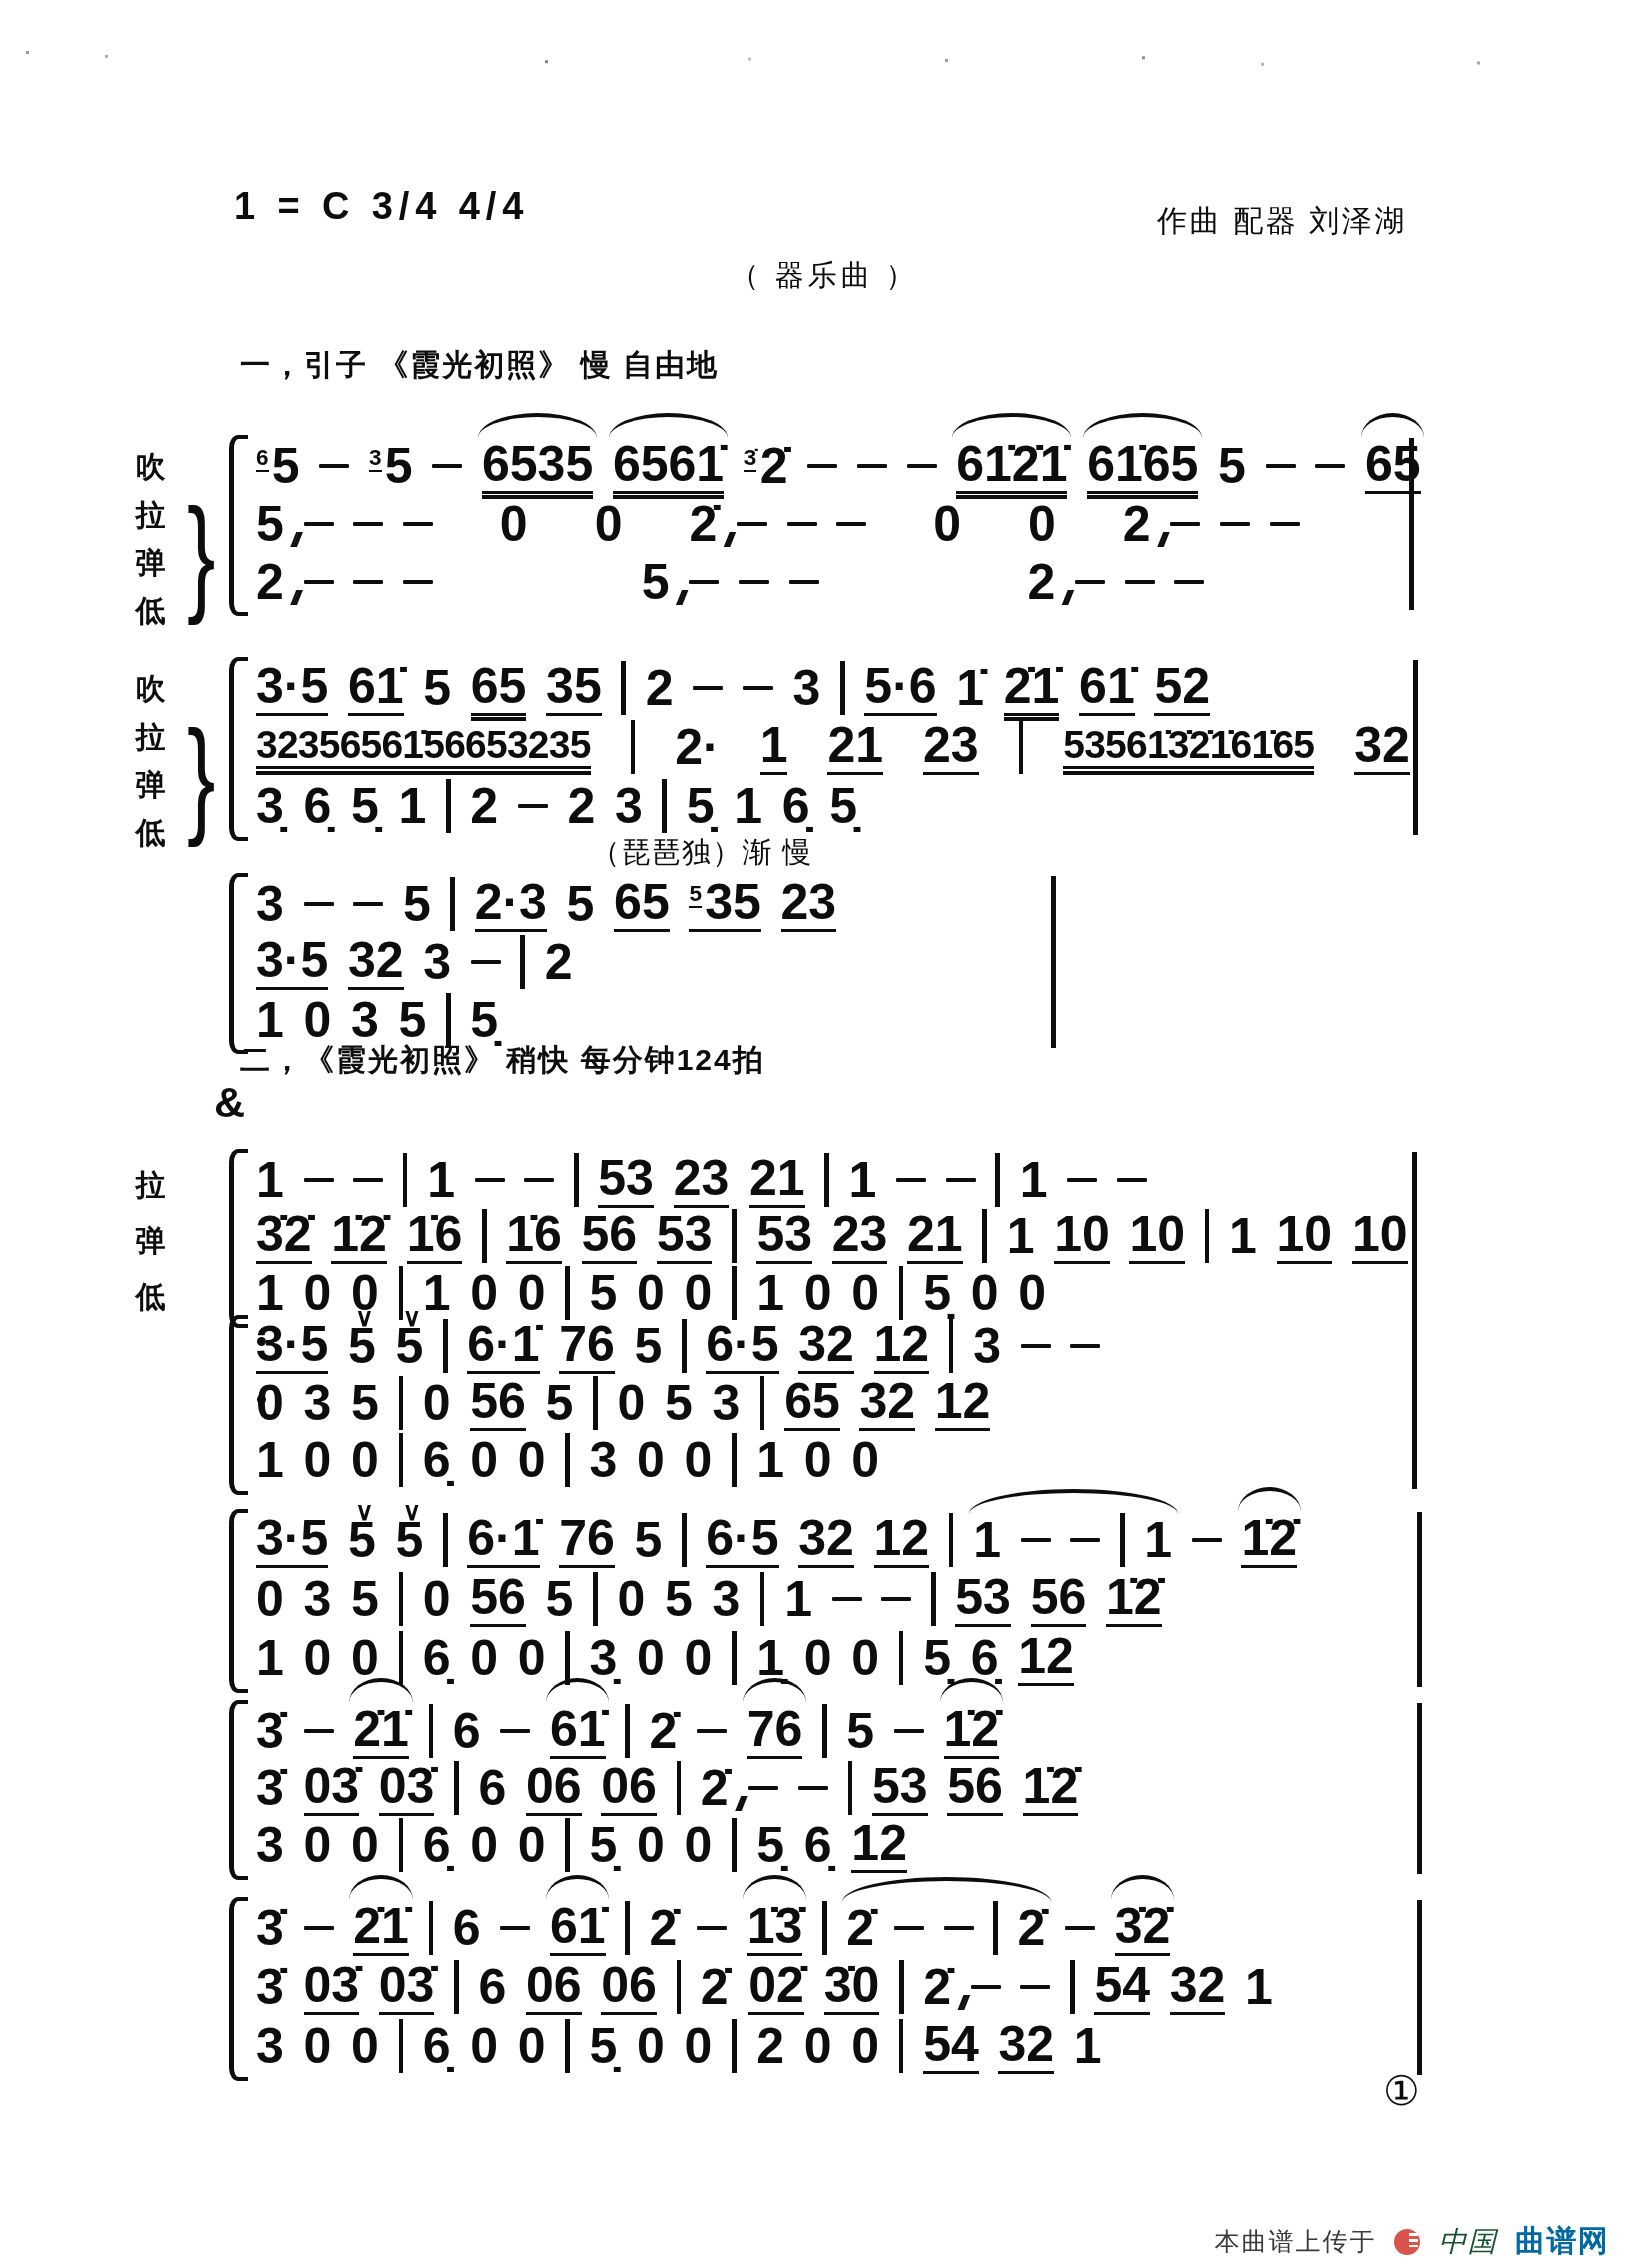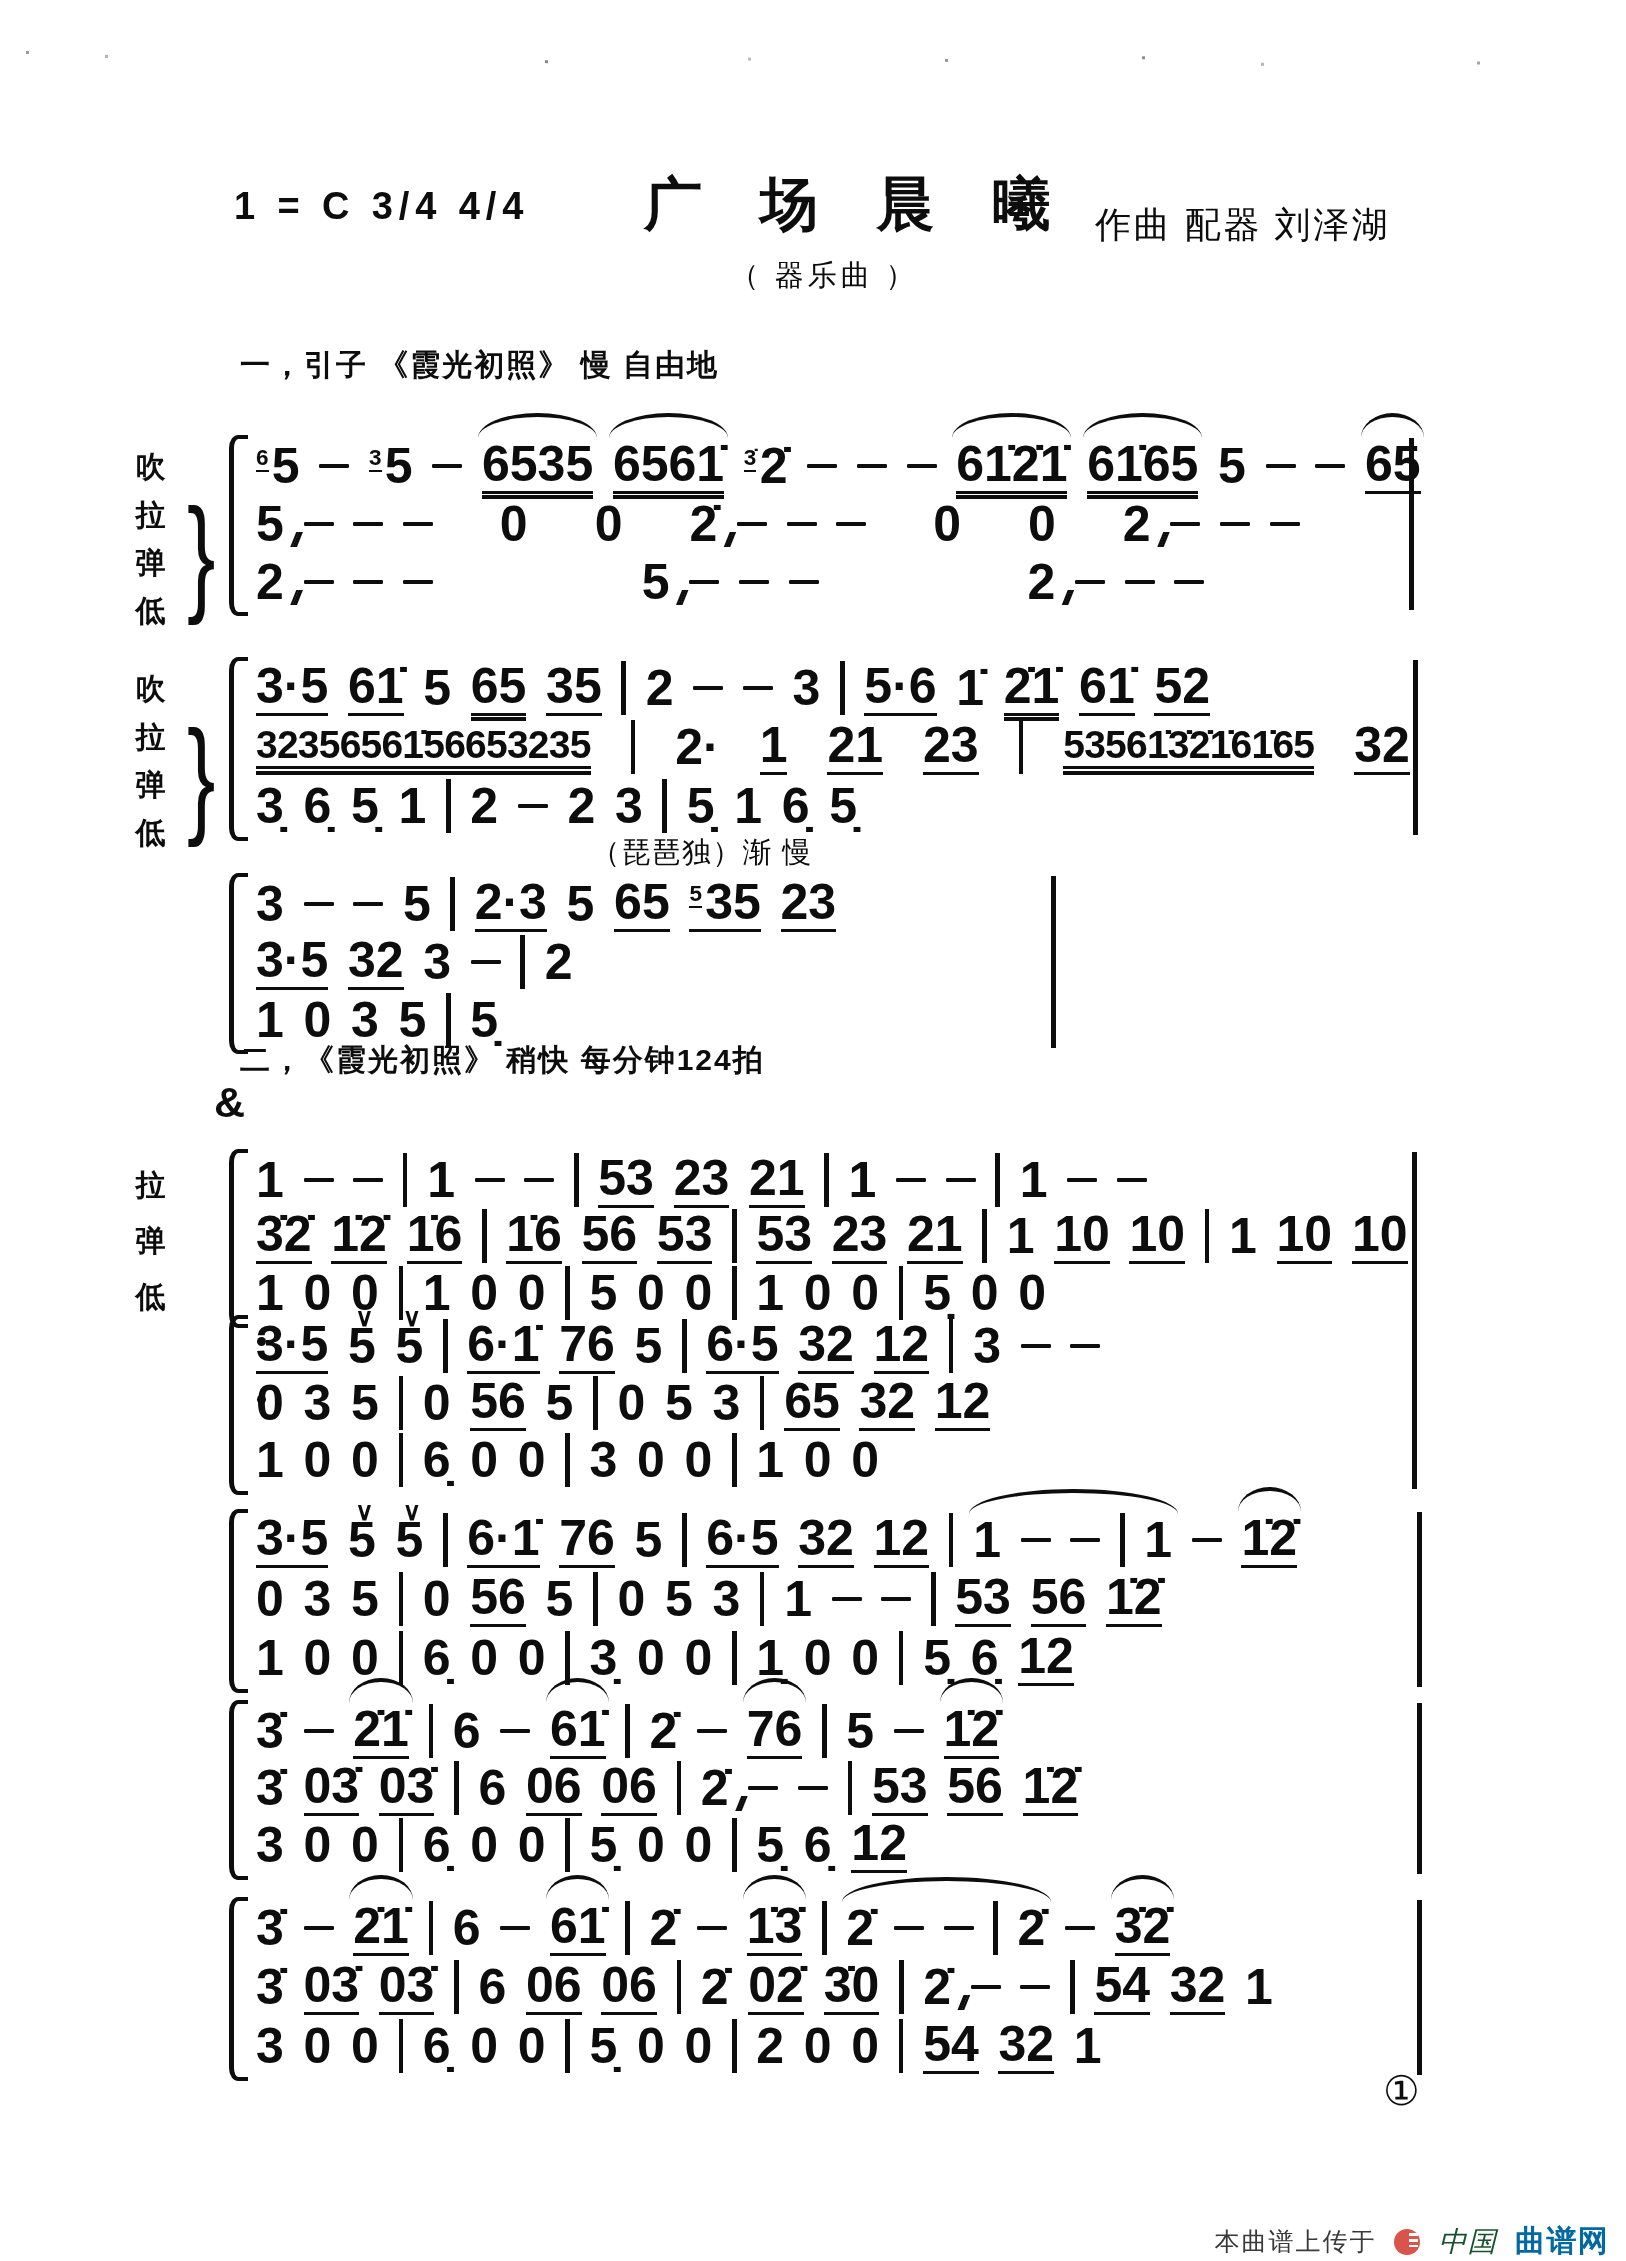--- a/index.html
+++ b/index.html
@@ -6,21 +6,21 @@
   body{width:1626px;height:2261px;background:#ffffff;position:relative;
        font-family:"Liberation Sans",sans-serif;color:#0d0d0d;overflow:hidden;}
   #score{position:absolute;inset:0;}
 
   .noise{position:absolute;left:26px;top:51px;width:2.6px;height:2.6px;background:#9a9a9a;
          box-shadow:79px 3.9px 0 #b0b0b0,519px 9.2px 0 #8a8a8a,722px 6.6px 0 #bdbdbd,
          919px 7.9px 0 #9a9a9a,1116px 5.3px 0 #8f8f8f,1235px 11.8px 0 #b5b5b5,1451px 10.5px 0 #a5a5a5;}
 
   .hdr-key{position:absolute;left:234px;top:185px;font-size:38px;font-weight:700;letter-spacing:5.9px;white-space:nowrap;}
   .hdr-title{position:absolute;left:644px;top:166px;font-size:58px;font-weight:700;letter-spacing:21px;white-space:nowrap;}
-  .hdr-credit{position:absolute;left:1095px;top:201px;font-size:36px;letter-spacing:2.6px;white-space:nowrap;}
+  .hdr-credit{position:absolute;left:1157px;top:201px;font-size:30px;letter-spacing:2.6px;white-space:nowrap;}
   .hdr-sub{position:absolute;left:730px;top:256px;font-size:29px;letter-spacing:3.9px;white-space:nowrap;}
   .sec-hdr{position:absolute;font-size:30px;font-weight:600;letter-spacing:2px;white-space:nowrap;}
   .sec1{left:240px;top:345px;}
   .sec2{left:240px;top:1040px;}
   .amp{position:absolute;left:214px;top:1078px;font-size:43px;font-weight:700;}
   .annot{position:absolute;font-size:29px;font-weight:400;letter-spacing:1.3px;white-space:nowrap;}
 
   .system{position:absolute;left:0;width:1626px;}
   .labels{position:absolute;left:131px;top:7.9px;width:39px;text-align:center;font-size:30px;font-weight:600;}
   .labels.l4 div{line-height:48px;}
@@ -61,21 +61,20 @@
   .brand-cn{font-size:28px;font-weight:400;color:#14532d;font-style:italic;letter-spacing:1.3px;}
   .brand-qp{font-size:30px;font-weight:700;color:#0369a1;letter-spacing:1.3px;}
 </style>
 </head>
 <body>
 
 <div id="score">
   <div class="noise"></div>
 
   <div class="hdr-key">1 = C 3/4 4/4</div>
-  <div class="hdr-title">广 场 晨 曦</div>
   <div class="hdr-credit">作曲 配器 刘泽湖</div>
   <div class="hdr-sub">（ 器乐曲 ）</div>
 
   <div class="sec-hdr sec1">一，引子 《霞光初照》 慢 自由地</div>
   <div class="sec-hdr sec2">二，《霞光初照》 稍快 每分钟124拍</div>
   <div class="amp">&amp;</div>
 
   <div class="pagenum">①</div>
 
   <div class="footer">

